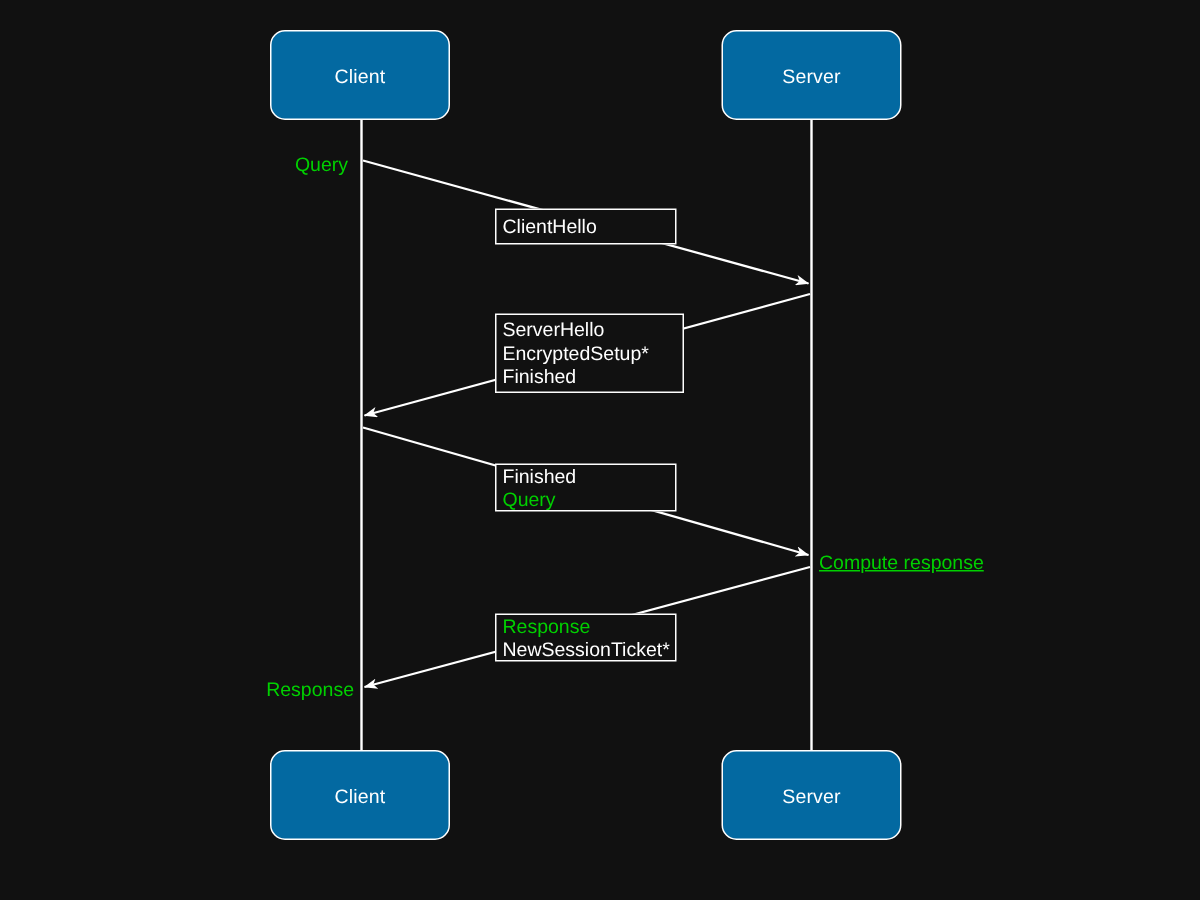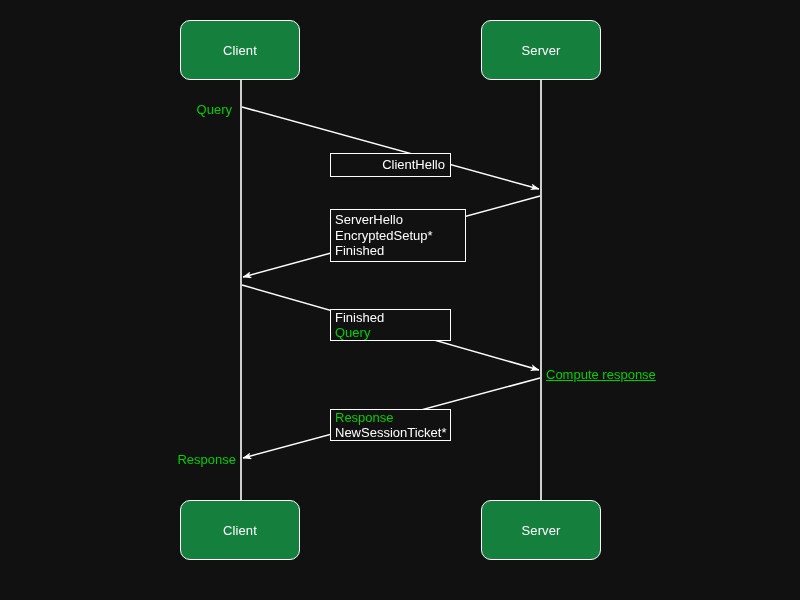--- a/index.html
+++ b/index.html
@@ -23,21 +23,21 @@
     position: absolute;
     left: 0;
     top: 0;
     width: 800px;
     height: 600px;
   }
   .actor-box {
     position: absolute;
     border: 1.6px solid #ffffff;
     border-radius: 10px;
-    background: #15803d;
+    background: #0369a1;
     display: flex;
     align-items: center;
     justify-content: center;
     box-sizing: border-box;
     text-align: center;
   }
   .actor-label {
     color: #ffffff;
     font-size: 13px;
     font-family: "Liberation Sans", sans-serif;
@@ -105,25 +105,25 @@
   </div>
 
   <div class="actor-box" style="left:180px; top:500px; width:120px; height:60px;">
     <span class="actor-label">Client</span>
   </div>
 
   <div class="actor-box" style="left:481px; top:500px; width:120px; height:60px;">
     <span class="actor-label">Server</span>
   </div>
 
-  <div class="msg-box" style="left:330px; top:153px; width:121px; height:24px;align-items:flex-end;">
+  <div class="msg-box" style="left:330px; top:139px; width:121px; height:24px;">
     <div class="msg-line white">ClientHello</div>
   </div>
 
-  <div class="msg-box" style="left:330px; top:209px; width:136px; height:53px;">
+  <div class="msg-box" style="left:330px; top:209px; width:126px; height:53px;">
     <div class="msg-line white">ServerHello</div>
     <div class="msg-line white">EncryptedSetup*</div>
     <div class="msg-line white">Finished</div>
   </div>
 
   <div class="msg-box" style="left:330px; top:309px; width:121px; height:32px;">
     <div class="msg-line white">Finished</div>
     <div class="msg-line green">Query</div>
   </div>
 

